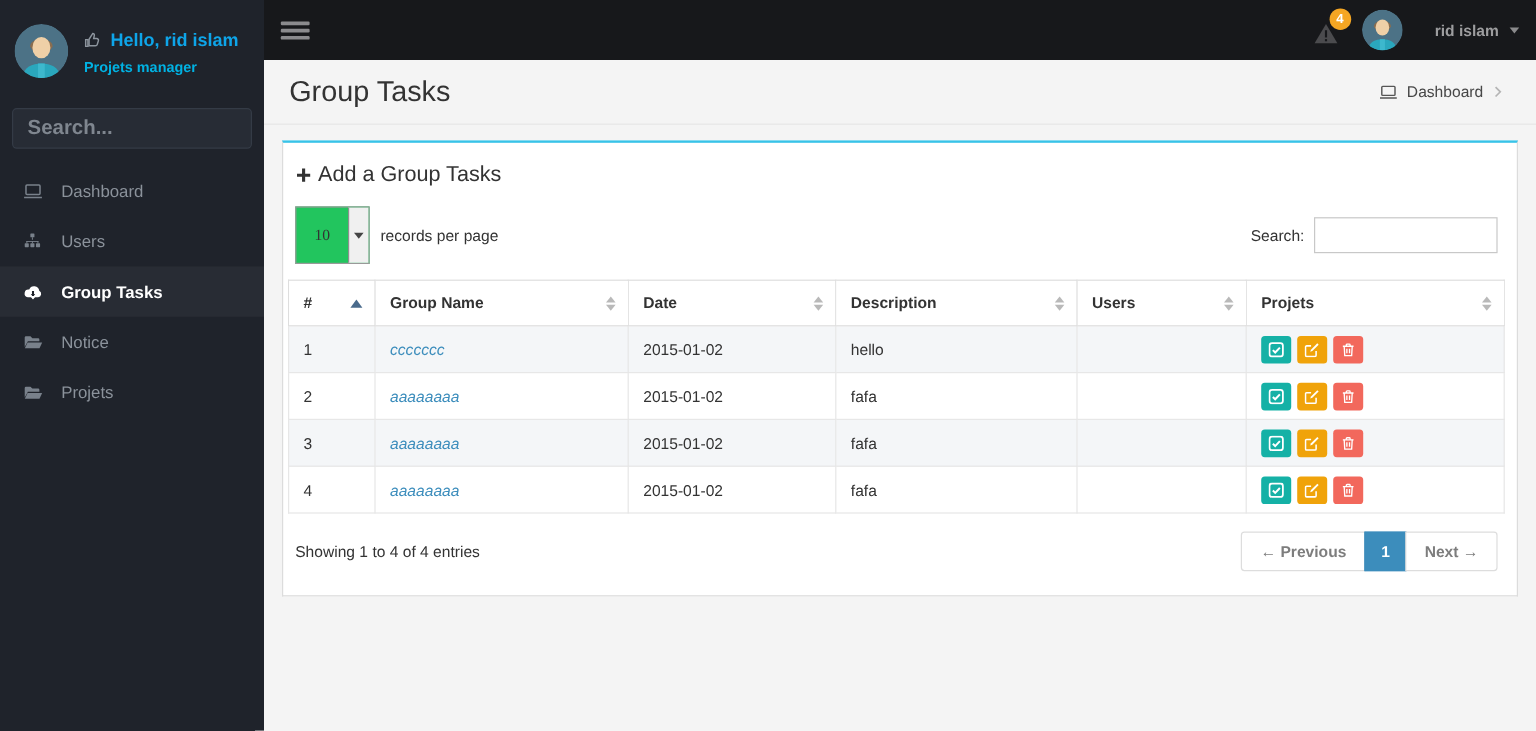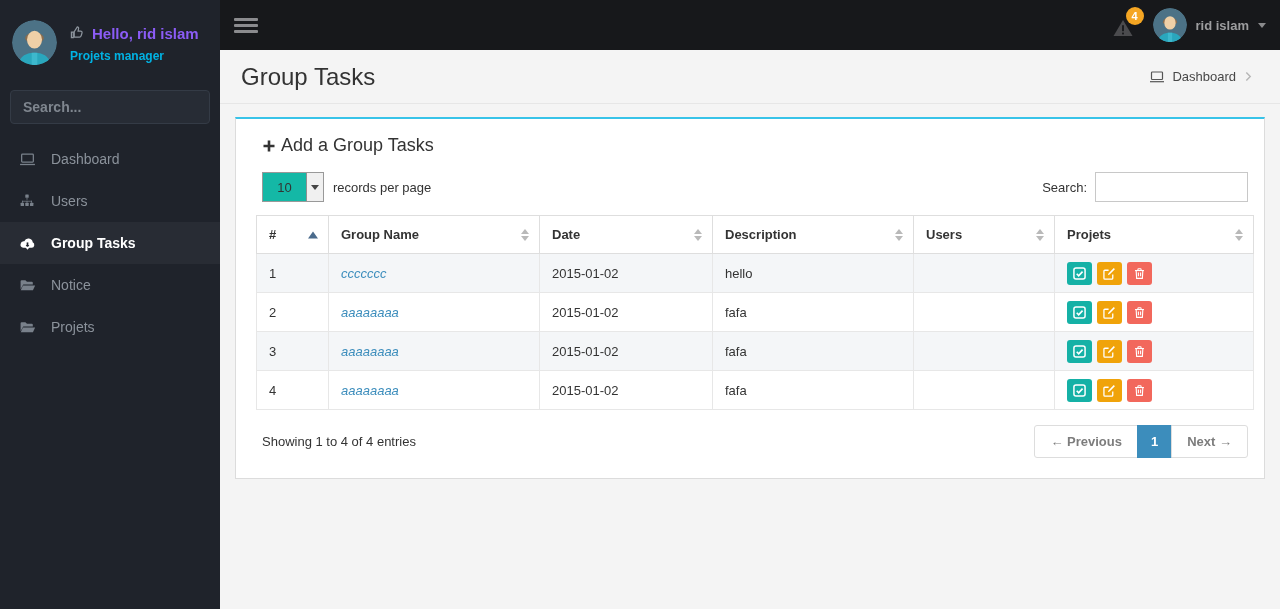--- a/index.html
+++ b/index.html
@@ -3,56 +3,56 @@
 <meta charset="utf-8">
 <style>
   * { margin:0; padding:0; box-sizing:border-box; }
   html,body { width:1280px; height:609px; overflow:hidden; }
   body { font-family:"Liberation Sans","DejaVu Sans",sans-serif; position:relative; background:#f4f4f4; }
 
   
   .sidebar { position:absolute; left:0; top:0; width:220px; height:609px; background:#1f232b; z-index:3; }
   .user-panel { display:flex; align-items:flex-start; padding:20px 12px 10px 12px; gap:13px; }
   .avatar-lg { width:45px; height:45px; border-radius:50%; overflow:hidden; flex:0 0 45px; }
-  .greeting { color:#8b5cf6; font-weight:bold; font-size:15px; display:flex; gap:7px; margin-top:5px; }
+  .greeting { color:#0ea5e9; font-weight:bold; font-size:15px; display:flex; align-items:center; gap:7px; margin-top:5px; }
   .role { color:#00b2e3; font-size:12px; font-weight:bold; margin-top:7px; }
   .sidebar-search { margin:15px 10px 12px 10px; height:34px; display:flex; background:#272c35; border:1px solid #343b46; border-radius:4px; overflow:hidden; }
-  .sidebar-search input { flex:1; background:transparent; border:none; outline:none; color:#aeb5bd; font-size:14px; font-weight:bold; padding:0 12px; font-family:inherit; }
+  .sidebar-search input { flex:1; background:transparent; border:none; outline:none; color:#aeb5bd; font-size:17px; font-weight:bold; padding:0 12px; font-family:inherit; }
   .sidebar-search input::placeholder { color:#7f868f; opacity:1; }
   .menu { margin-top:14px; }
   .menu-item { height:42px; display:flex; align-items:center; gap:15px; padding:0 18px; color:#8b929b; font-size:14px; cursor:pointer; }
   .menu-item .mi-icon { width:18px; display:flex; justify-content:center; color:#79818b; }
   .menu-item.active { color:#fff; background:rgba(255,255,255,0.045); font-weight:bold; }
   .menu-item.active .mi-icon { color:#fff; }
 
   
   .topbar { position:absolute; left:220px; top:0; width:1060px; height:50px; background:#17181b; z-index:2; display:flex; align-items:center; justify-content:space-between; padding:0 14px; }
   .hamburger { width:24px; cursor:pointer; }
   .hamburger span { display:block; height:3px; background:#8b8b8e; margin:3px 0; border-radius:1px; }
   .topbar-right { display:flex; align-items:center; gap:20px; }
   .notif { position:relative; cursor:pointer; padding-top:6px; }
   .badge { position:absolute; top:-6px; right:-11px; min-width:18px; height:18px; background:#f5a623; color:#fff; border-radius:50%; font-size:11px; font-weight:bold; display:flex; align-items:center; justify-content:center; }
   .user-menu { display:flex; align-items:center; gap:9px; cursor:pointer; }
   .avatar-sm { width:34px; height:34px; border-radius:50%; overflow:hidden; flex:0 0 34px; }
-  .user-menu .uname { color:#9d9d9f; font-size:13px; font-weight:bold; }
+  .user-menu .uname { color:#9d9d9f; font-size:13px; font-weight:bold;margin-left:18px; }
   .caret { width:0; height:0; border-left:4px solid transparent; border-right:4px solid transparent; border-top:5px solid #8a8a8c; }
 
   
   .content { position:absolute; left:220px; top:50px; width:1060px; height:559px; background:#f4f4f4; }
   .content-header { height:54px; display:flex; align-items:center; justify-content:space-between; padding:0 28px 0 21px; border-bottom:1px solid #e6e6e6; }
   .page-title { font-size:24px; font-weight:400; color:#333; }
   .breadcrumb { display:flex; align-items:center; gap:7px; font-size:13px; color:#474747; cursor:pointer; }
   .breadcrumb .crumb-chevron { margin-left:2px; display:flex; }
 
   
-  .panel { margin:13px 15px; background:#fff; border:1px solid #dcdcdc; border-top:2px solid #38c3e8; padding:12px 10px 20px 20px; }
+  .panel { margin:13px 15px; background:#fff; border:1px solid #dcdcdc; border-top:2px solid #38c3e8; padding:12px 10px 20px 4px; }
   .panel-heading { display:flex; align-items:center; gap:5px; font-size:18px; font-weight:400; color:#333; margin:4px 0 16px 6px; }
   .table-controls { display:flex; align-items:center; justify-content:space-between; margin:0 6px 13px 6px; }
   .controls-left { display:flex; align-items:center; gap:9px; }
-  .fake-select { width:62px; height:30px; border:1px solid #999; background:#14b8a6; display:flex; cursor:pointer; }
+  .fake-select { width:62px; height:48px; border:1px solid #999; background:#22c55e; display:flex; cursor:pointer;font-family:Liberation Serif, serif; }
   .fake-select .sel-value { flex:1; font-size:13px; color:#333; display:flex; align-items:center; justify-content:center; }
   .fake-select .sel-arrow { width:17px; border-left:1px solid #8f8f8f; background:#f0f0f0; display:flex; align-items:center; justify-content:center; }
   .sel-arrow i { width:0; height:0; border-left:4px solid transparent; border-right:4px solid transparent; border-top:5px solid #444; }
   .ctl-label { font-size:13px; color:#333; }
   .controls-right { display:flex; align-items:center; gap:8px; }
   .table-search { width:153px; height:30px; border:1px solid #c8c8c8; padding:0 8px; font-size:13px; font-family:inherit; outline:none; color:#333; }
 
   
   table { width:100%; border-collapse:collapse; font-size:13px; color:#333; table-layout:fixed; }
   th { text-align:left; font-weight:bold; padding:11px 12px; border:1px solid #dedede; position:relative; cursor:pointer; background:#fff; }

